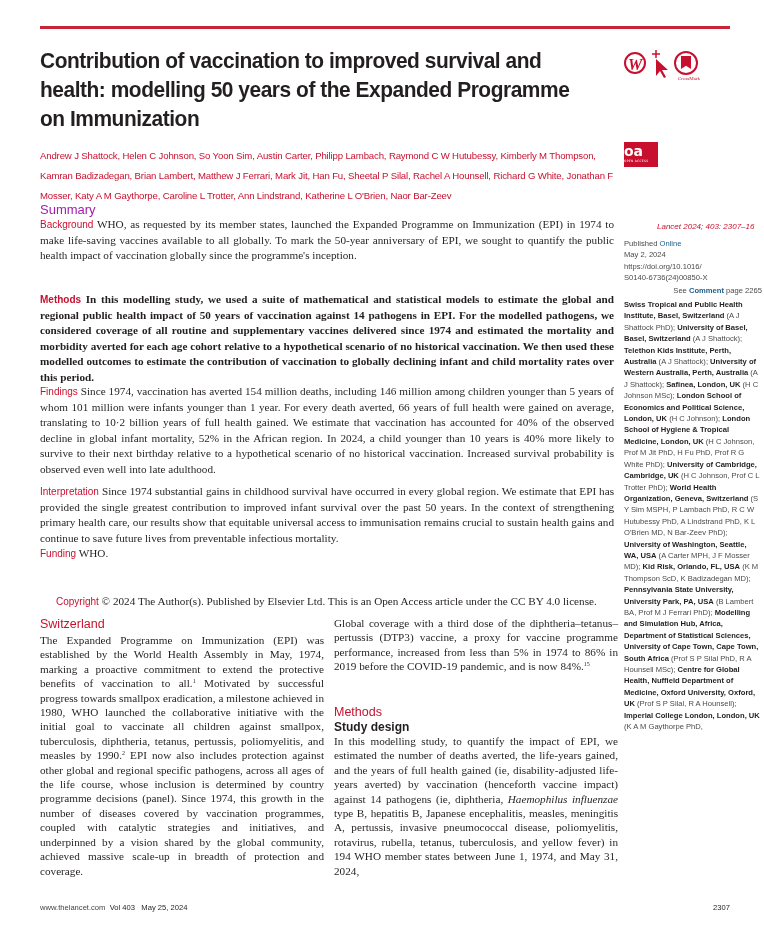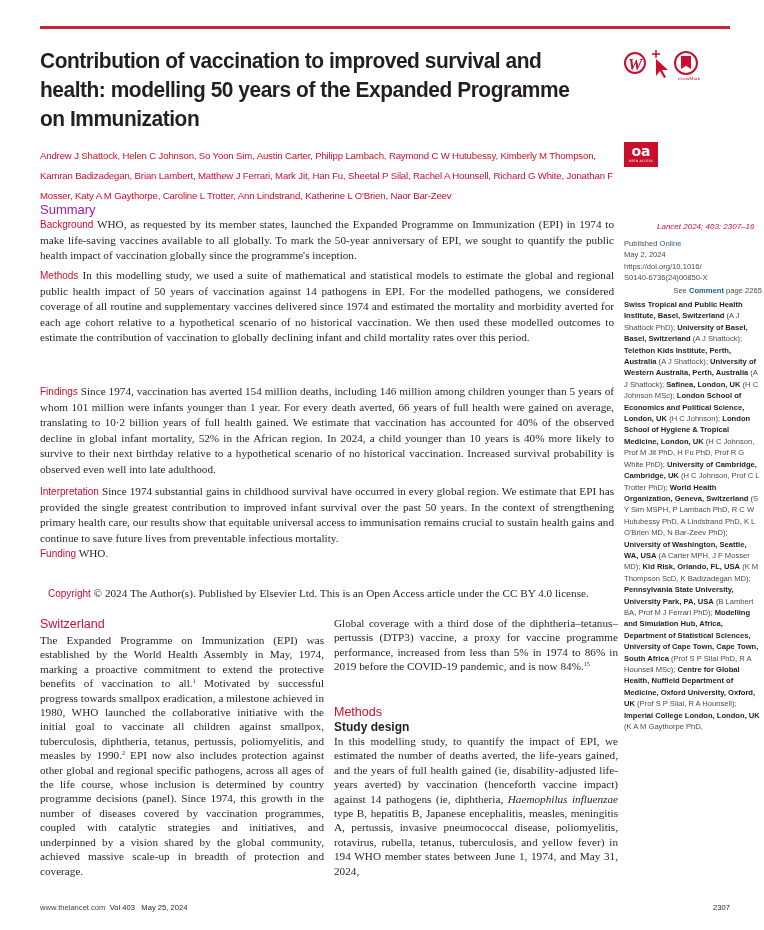--- a/index.html
+++ b/index.html
@@ -5,29 +5,29 @@
   html, body { margin: 0; padding: 0; background: #ffffff; }
   body { width: 764px; height: 930px; position: relative; overflow: hidden; color: #231f20; }
   .topline { position: absolute; left: 40px; top: 26px; width: 690px; height: 3px; background: #c8253b; }
   .title { position: absolute; left: 40px; top: 46px; width: 580px; font-family: "Liberation Sans", sans-serif; font-weight: bold; font-size: 22.5px; line-height: 29px; color: #231f20; letter-spacing: -0.5px; transform: scaleX(0.93); transform-origin: left top; }
   .icons { position: absolute; left: 624px; top: 50px; width: 80px; height: 40px; }
   .icon-w { position: absolute; left: 0; top: 2px; width: 22px; height: 22px; border: 2px solid #c8102e; border-radius: 50%; color: #c8102e; font-family: "Liberation Serif", serif; font-style: italic; font-weight: bold; font-size: 16px; line-height: 22px; text-align: center; box-sizing: border-box; }
   .icon-cursor { position: absolute; left: 26px; top: 0; width: 20px; height: 30px; }
   .icon-crossmark { position: absolute; left: 50px; top: 1px; width: 24px; height: 24px; border: 2px solid #c8102e; border-radius: 50%; box-sizing: border-box; }
   .icon-crossmark::after { content: ""; position: absolute; left: 5px; top: 3px; width: 10px; height: 13px; background: #c8102e; clip-path: polygon(0 0,100% 0,100% 100%,50% 75%,0 100%); }
   .crossmark-label { position: absolute; left: 50px; top: 26px; width: 30px; font-family: "Liberation Serif", serif; font-size: 5px; color: #c8102e; text-align: center; }
-  .oa { position: absolute; left: 624px; top: 142px; width: 34px; height: 25px; background: #c8102e; color: #fff; text-align: center; }
+  .oa { position: absolute; left: 624px; top: 142px; width: 34px; height: 25px; background: #c8102e; color: #fff; text-align: left; }
   .oa-big { font-family: "DejaVu Sans", sans-serif; font-weight: bold; font-size: 14px; line-height: 16px; display: block; margin-top: 1px; }
   .oa-small { font-family: "DejaVu Sans", sans-serif; font-size: 3px; line-height: 4px; display: block; letter-spacing: 0.3px; }
   .authors { position: absolute; left: 40px; top: 146px; width: 580px; font-family: "Liberation Sans", sans-serif; font-size: 9.6px; line-height: 20px; color: #c8102e; letter-spacing: -0.15px; }
   .summary-h { position: absolute; left: 40px; top: 202px; font-family: "Liberation Sans", sans-serif; font-size: 13px; color: #a21caf; }
   .abstract { position: absolute; left: 40px; width: 574px; font-family: "Liberation Serif", serif; font-size: 11.2px; line-height: 15.5px; text-align: justify; color: #231f20; }
   .abstract .lbl { font-family: "Liberation Sans", sans-serif; color: #c8102e; font-size: 10px; }
   .bg { top: 217px; }
-  .meth { top: 268px; }
+  .meth { top: 292px; font-weight: bold; }
   .find { top: 384px; }
   .interp { top: 484px; }
   .fund { top: 546px; }
   .copy { top: 578px; }
   .side { position: absolute; left: 624px; width: 138px; font-family: "Liberation Sans", sans-serif; font-size: 7.6px; line-height: 11.4px; color: #4a4a4a; }
   .side b { color: #231f20; }
   .side .link { color: #1f5f8b; }
   .cite { top: 221px; color: #c8102e; font-style: italic; font-size: 8px; margin-left: 33px; }
   .pub { top: 238px; }
   .comment { top: 285px; text-align: right; }
@@ -76,21 +76,21 @@
 <p class="abstract bg" style="margin:0;"><span class="lbl">Background</span><span> WHO, as requested by its member states, launched the Expanded Programme on Immunization (EPI) in 1974 to make life-saving vaccines available to all globally. To mark the 50-year anniversary of EPI, we sought to quantify the public health impact of vaccination globally since the programme's inception.</span></p>
 
 <p class="abstract meth" style="margin:0;"><span class="lbl">Methods</span><span> In this modelling study, we used a suite of mathematical and statistical models to estimate the global and regional public health impact of 50 years of vaccination against 14 pathogens in EPI. For the modelled pathogens, we considered coverage of all routine and supplementary vaccines delivered since 1974 and estimated the mortality and morbidity averted for each age cohort relative to a hypothetical scenario of no historical vaccination. We then used these modelled outcomes to estimate the contribution of vaccination to globally declining infant and child mortality rates over this period.</span></p>
 
 <p class="abstract find" style="margin:0;"><span class="lbl">Findings</span><span> Since 1974, vaccination has averted 154 million deaths, including 146 million among children younger than 5 years of whom 101 million were infants younger than 1 year. For every death averted, 66 years of full health were gained on average, translating to 10·2 billion years of full health gained. We estimate that vaccination has accounted for 40% of the observed decline in global infant mortality, 52% in the African region. In 2024, a child younger than 10 years is 40% more likely to survive to their next birthday relative to a hypothetical scenario of no historical vaccination. Increased survival probability is observed even well into late adulthood.</span></p>
 
 <p class="abstract interp" style="margin:0;"><span class="lbl">Interpretation</span><span> Since 1974 substantial gains in childhood survival have occurred in every global region. We estimate that EPI has provided the single greatest contribution to improved infant survival over the past 50 years. In the context of strengthening primary health care, our results show that equitable universal access to immunisation remains crucial to sustain health gains and continue to save future lives from preventable infectious mortality.</span></p>
 
 <p class="abstract fund" style="margin:0;"><span class="lbl">Funding</span><span> WHO.</span></p>
 
-<p class="abstract copy" style="margin:8px;"><span class="lbl">Copyright</span><span> © 2024 The Author(s). Published by Elsevier Ltd. This is an Open Access article under the CC BY 4.0 license.</span></p>
+<p class="abstract copy" style="margin:16px;"><span class="lbl">Copyright</span><span> © 2024 The Author(s). Published by Elsevier Ltd. This is an Open Access article under the CC BY 4.0 license.</span></p>
 
 <div class="side cite">Lancet 2024; 403: 2307–16</div>
 
 <div class="side pub">
   <div><span>Published </span><span class="link">Online</span></div>
   <div>May 2, 2024</div>
   <div>https://doi.org/10.1016/</div>
   <div>S0140-6736(24)00850-X</div>
 </div>
 

